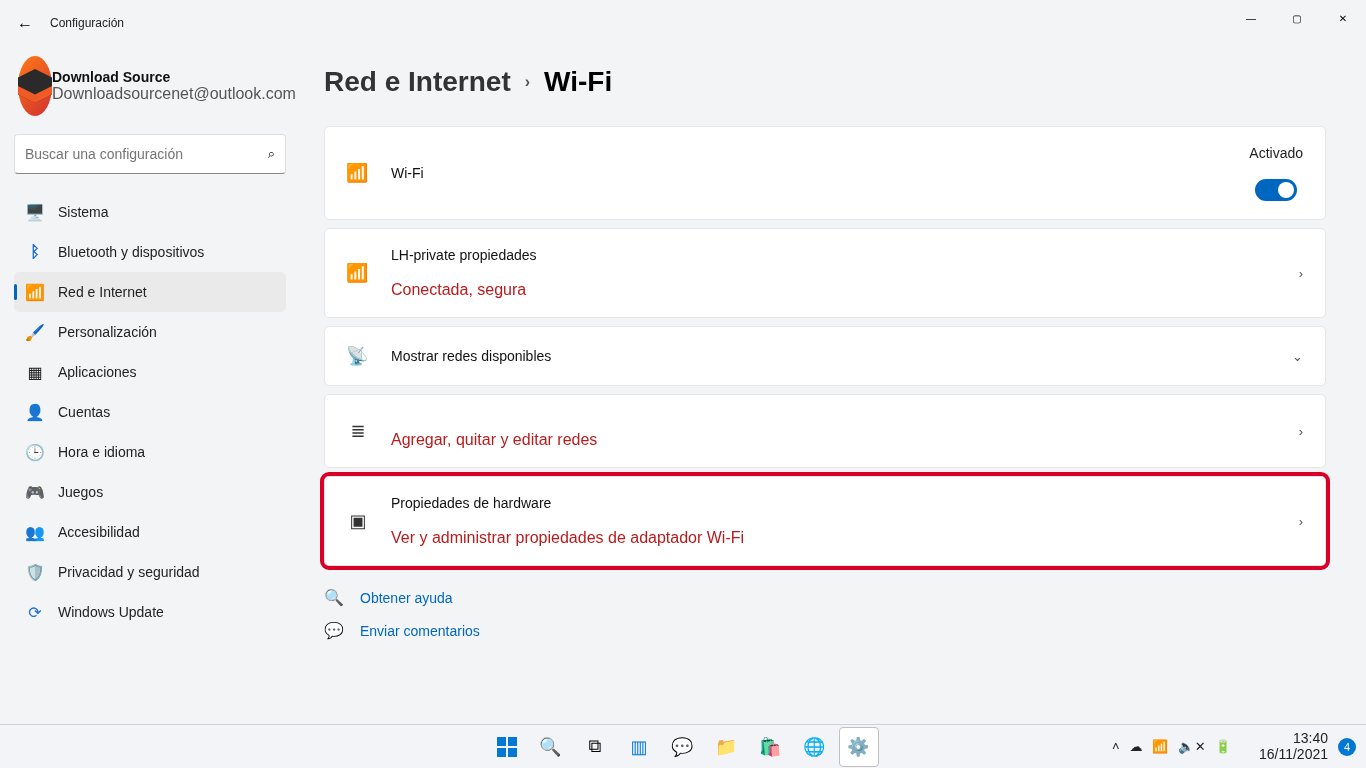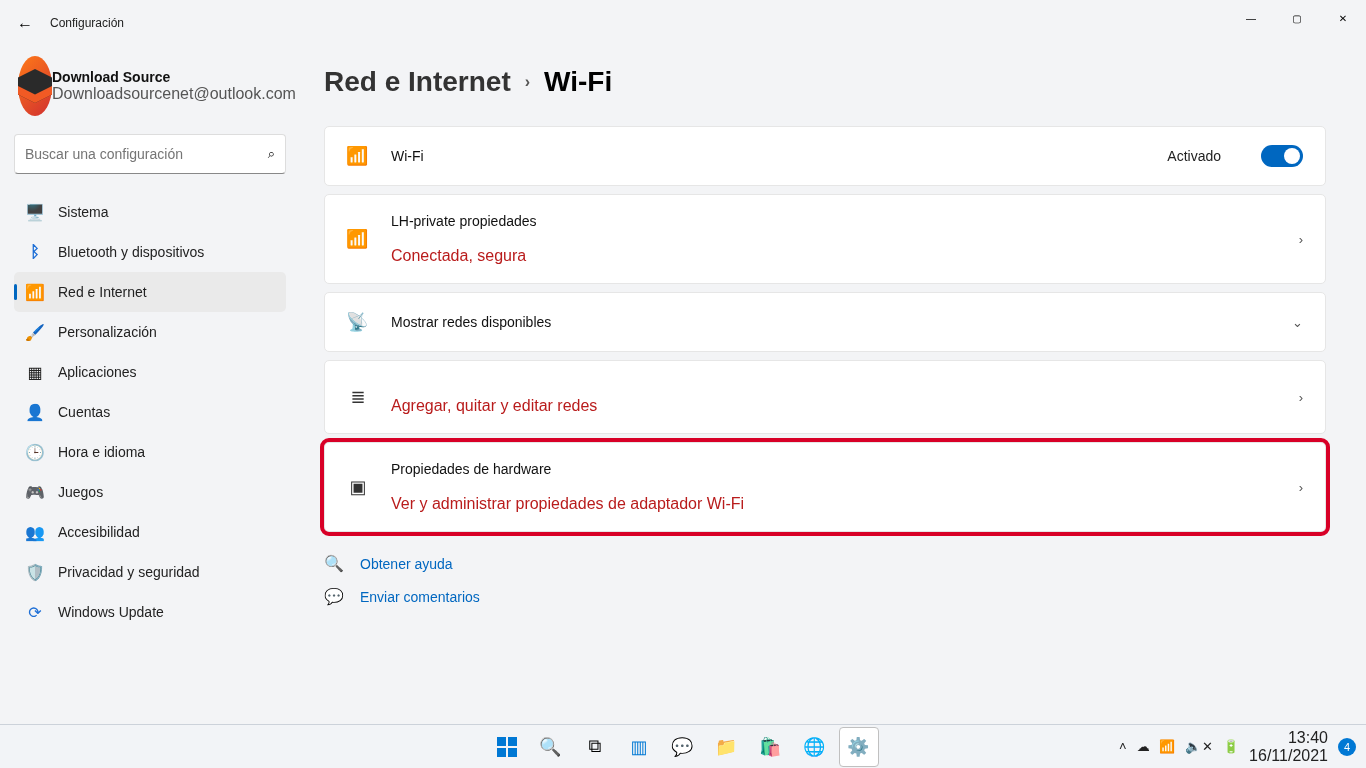--- a/index.html
+++ b/index.html
@@ -35,37 +35,37 @@
   .main { flex:1; padding: 20px 40px 0 24px; overflow:auto;}
   .breadcrumb { display:flex; align-items:center; gap:14px; font-size:28px; font-weight:600; margin-bottom:28px; }
   .breadcrumb .crumb-link { color:#333; font-weight:600;}
   .breadcrumb .chev { font-size:16px; color:#555; }
   .card { background:#fff; border:1px solid #e6e6e6; border-radius:5px; padding:18px 22px; margin-bottom:8px; display:flex; align-items:center; gap:22px; cursor:pointer;}
   .card.highlight { outline: 4px solid #d80027; }
   .card .card-icon { width:22px; display:flex; justify-content:center; align-items:center; font-size:18px; color:#333;}
   .card .body { flex:1;}
   .card .ttl { font-size:14px; color:#111;}
   .card .sub { font-size:16px; color:#b91c1c; margin-top:18px;}
-  .card .right { margin-left:auto; display:flex; align-items:center; gap:40px;}
+  .card .right { margin-left:auto; display:flex; align-items:center; gap:18px;flex-direction:column;}
   .toggle { width:42px; height:22px; background:#0067c0; border-radius:11px; position:relative;}
   .toggle::after{content:""; position:absolute; right:3px; top:3px; width:16px; height:16px; background:#fff; border-radius:50%;}
   .chevr { color:#555; font-size:13px;}
   .state-label{ font-size:14px; color:#222;}
   .links { margin-top:22px; display:flex; flex-direction:column; gap:14px;}
   .linkrow { display:flex; align-items:center; gap:16px; font-size:14px; color:#0067c0; cursor:pointer;}
   .linkrow .li-icon{ width:20px; color:#333; font-size:16px;}
 
   
   .taskbar { position:absolute; bottom:0; left:0; right:0; height:44px; background:#f2f4f7; border-top:1px solid #ccd2da; display:flex; align-items:center;}
   .tb-center { position:absolute; left:50%; transform:translateX(-50%); display:flex; gap:4px;}
   .tb-btn { width:40px; height:40px; border-radius:4px; display:flex; align-items:center; justify-content:center; cursor:pointer; font-size:18px;}
   .tb-btn.active{ background:#fff; border:1px solid #c0c0c0;}
   .tray { position:absolute; right:10px; display:flex; align-items:center; gap:10px; font-size:12px; color:#222;}
   .tray .trayicon{font-size:13px; cursor:pointer;}
-  .tray .clock{ text-align:right; line-height:1.1; font-size:16px;}
+  .tray .clock{ text-align:right; line-height:1.1; font-size:14px;margin-left:17px;}
   .tray .notif{ width:18px; height:18px; background:#0078d4; border-radius:50%; color:#fff; font-size:11px; display:flex; align-items:center; justify-content:center;}
 
   
   .winlogo{width:20px;height:20px;display:grid;grid-template-columns:1fr 1fr;grid-template-rows:1fr 1fr;gap:2px;}
   .winlogo span{background:#0078d4;}
 </style>
 </head>
 <body>
 
 <div class="titlebar">

